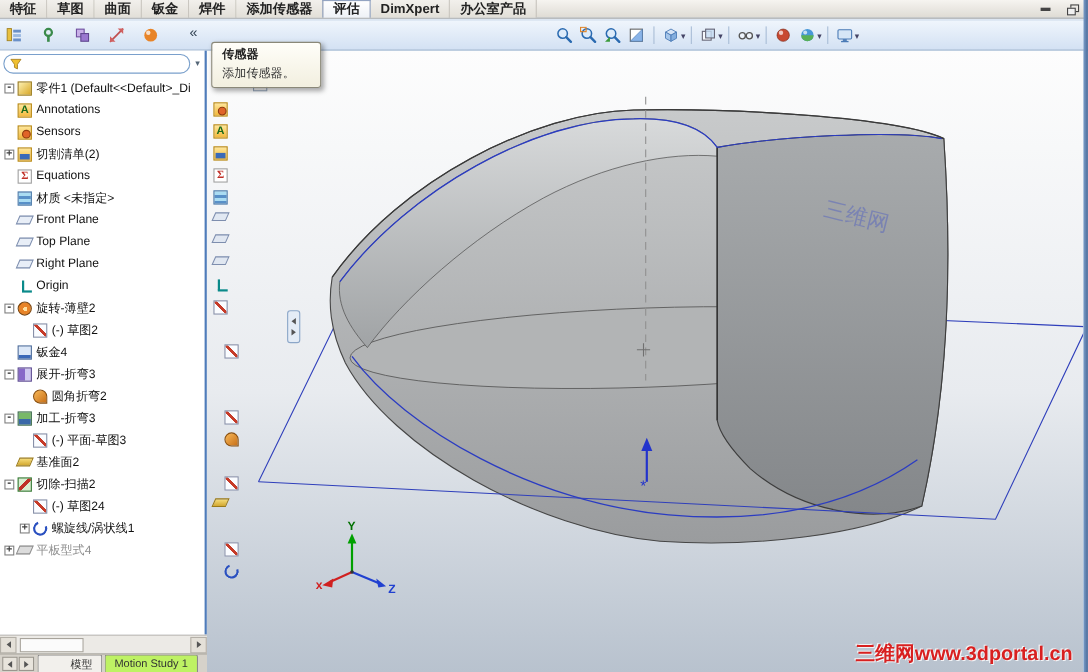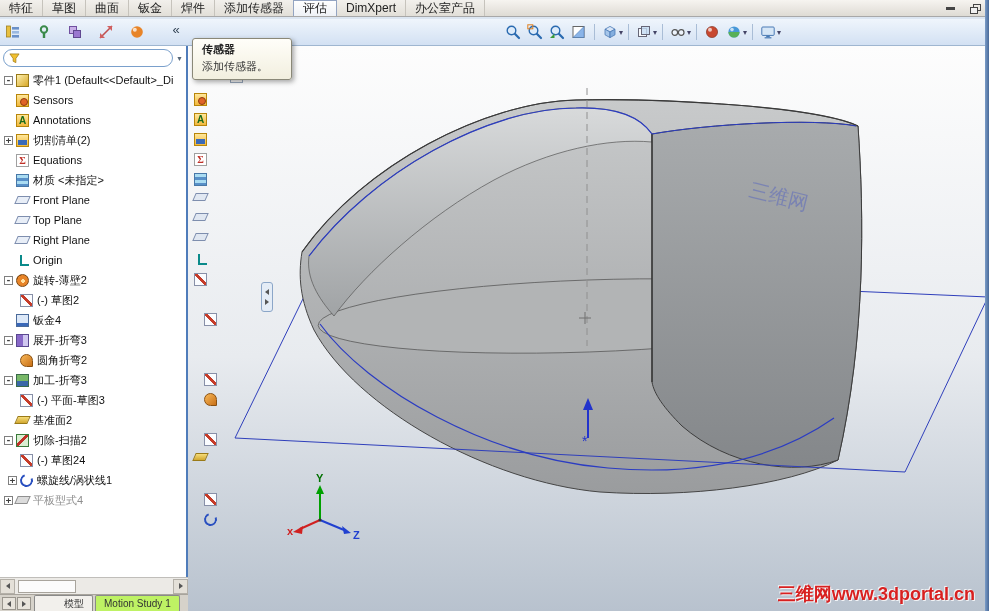--- a/index.html
+++ b/index.html
@@ -1,19 +1,19 @@
 <!DOCTYPE html>
 <html><head>
 <meta charset="utf-8">
 <style>
   html,body{margin:0;padding:0;background:#fff;font-family:"Liberation Sans",sans-serif;}
   .window{position:relative;width:989px;height:611px;overflow:hidden;background:#dce6f2;}
 
   
-  .tabbar{position:absolute;left:0;top:0;width:100%;height:17px;background:linear-gradient(#f6f4f0,#dedbd4);border-bottom:1px solid #a8a8a8;box-sizing:border-box;}
+  .tabbar{position:absolute;left:0;top:0;width:100%;height:17px;background:linear-gradient(#f6f4f0,#dedbd4);border-bottom:1px solid #a8a8a8;box-sizing:border-box;font-weight:bold;}
   .tabs-flex{display:flex;height:100%;align-items:stretch;}
   .rtab{display:flex;align-items:center;padding:0 9px;font-size:12px;color:#222;border-right:1px solid #c6c3bc;background:linear-gradient(#f2f0ec,#e2dfd8);cursor:default;white-space:nowrap;}
   .rtab.active{background:linear-gradient(#ffffff,#eef1f6);border:1px solid #93a4c2;border-bottom:none;margin-left:-1px;position:relative;z-index:2;}
   .winbtns{position:absolute;right:5px;top:2px;display:flex;gap:7px;align-items:center;}
   .winbtn{width:18px;height:13px;display:flex;align-items:center;justify-content:center;}
   .glyph-min{width:9px;height:3px;background:#444;}
   .glyph-restore{position:relative;width:11px;height:10px;}
   .glyph-restore::before{content:"";position:absolute;left:3px;top:0;width:6px;height:5px;border:1px solid #444;}
   .glyph-restore::after{content:"";position:absolute;left:0;top:3px;width:6px;height:5px;border:1px solid #444;background:#f0f0f0;}
 
@@ -28,21 +28,21 @@
   .tbarrow{font-size:8px;color:#446;margin-left:-3px;}
 
   
   .sidebar{position:absolute;left:0;top:46px;width:188px;height:531px;background:#fff;border-right:2px solid #4f7cba;box-sizing:border-box;overflow:hidden;}
   .filterrow{display:flex;align-items:center;margin:3px 3px 0 3px;height:18px;}
   .filterbox{flex:1;height:16px;border:1px solid #7aa0cc;border-radius:9px;display:flex;align-items:center;padding:0 5px;background:#fff;}
   .filterinput{border:none;outline:none;flex:1;font-size:10px;height:12px;margin-left:4px;font-family:"Liberation Sans",sans-serif;}
   .chev{font-size:7px;color:#567;margin-left:3px;}
   .tree{position:absolute;left:0;top:24px;right:0;bottom:0;}
   .trow{display:flex;align-items:center;height:20px;padding-left:4px;font-size:11px;color:#111;white-space:nowrap;overflow:hidden;}
-  .trow.lvl2{padding-left:8px;}
+  .trow.lvl2{padding-left:18px;}
   .ebox{width:9px;height:9px;border:1px solid #808080;background:#fff;margin-right:3px;flex:none;font:bold 9px/7px "DejaVu Sans Mono",monospace;text-align:center;color:#404040;box-sizing:border-box;}
   .espace{width:12px;flex:none;}
   .tlabel{overflow:hidden;text-overflow:clip;}
   .tlabel.gray{color:#8e8e8e;}
 
   
   .ti{width:13px;height:13px;flex:none;position:relative;margin-right:4px;box-sizing:border-box;}
   .ti-part{border:1px solid #9a7a18;background:linear-gradient(135deg,#fdf0b0,#d8a828);}
   .ti-sensors,.ti-annotations,.ti-cutlist{border:1px solid #b8860b;background:linear-gradient(#ffe79a,#f2b83c);}
   .ti-sensors::after{content:"";position:absolute;right:0;bottom:0;width:6px;height:6px;border-radius:50%;background:#e06428;border:1px solid #903c10;}
@@ -252,27 +252,27 @@
       <span class="chev">▼</span>
     </div>
     <div class="tree">
         <div class="trow">
           <span class="ebox">-</span>
           <span class="ti ti-part"></span>
           <span class="tlabel">零件1 (Default&lt;&lt;Default&gt;_Di</span>
         </div>
         <div class="trow">
           <span class="espace"></span>
+          <span class="ti ti-annotations"></span>
+          <span class="tlabel">Annotations</span>
+        </div>
+        <div class="trow">
+          <span class="espace"></span>
           <span class="ti ti-sensors"></span>
           <span class="tlabel">Sensors</span>
-        </div>
-        <div class="trow">
-          <span class="espace"></span>
-          <span class="ti ti-annotations"></span>
-          <span class="tlabel">Annotations</span>
         </div>
         <div class="trow">
           <span class="ebox">+</span>
           <span class="ti ti-cutlist"></span>
           <span class="tlabel">切割清单(2)</span>
         </div>
         <div class="trow">
           <span class="espace"></span>
           <span class="ti ti-equations"></span>
           <span class="tlabel">Equations</span>

